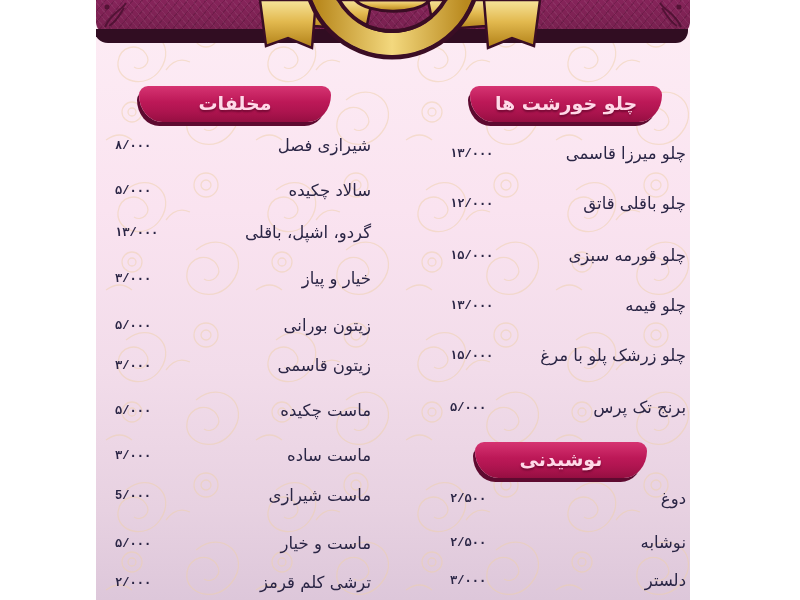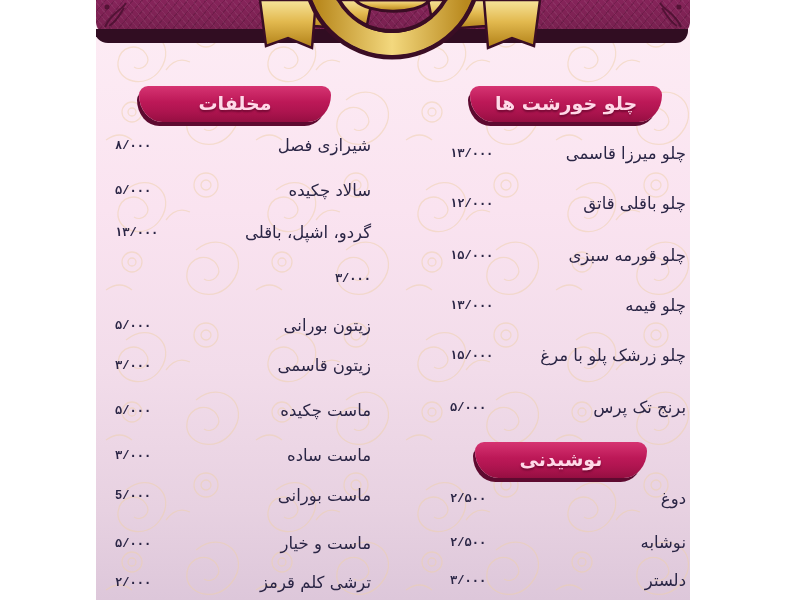--- a/index.html
+++ b/index.html
@@ -155,40 +155,41 @@
     </div>
     <div class="row" style="left:19px;top:176px;width:256px;">
       <span class="name">سالاد چکیده</span>
       <span class="price">۵/۰۰۰</span>
     </div>
     <div class="row" style="left:19px;top:218px;width:256px;">
       <span class="name">گردو، اشپل، باقلی</span>
       <span class="price">۱۳/۰۰۰</span>
     </div>
     <div class="row" style="left:19px;top:264px;width:256px;">
+      <span class="name">خیار و پیاز</span>
       <span class="price">۳/۰۰۰</span>
     </div>
     <div class="row" style="left:19px;top:311px;width:256px;">
       <span class="name">زیتون بورانی</span>
       <span class="price">۵/۰۰۰</span>
     </div>
     <div class="row" style="left:19px;top:351px;width:256px;">
       <span class="name">زیتون قاسمی</span>
       <span class="price">۳/۰۰۰</span>
     </div>
     <div class="row" style="left:19px;top:396px;width:256px;">
       <span class="name">ماست چکیده</span>
       <span class="price">۵/۰۰۰</span>
     </div>
     <div class="row" style="left:19px;top:441px;width:256px;">
       <span class="name">ماست ساده</span>
       <span class="price">۳/۰۰۰</span>
     </div>
     <div class="row" style="left:19px;top:481px;width:256px;">
-      <span class="name">ماست بورانی</span>
+      <span class="name">ماست شیرازی</span>
       <span class="price">5/۰۰۰</span>
     </div>
     <div class="row" style="left:19px;top:529px;width:256px;">
       <span class="name">ماست و خیار</span>
       <span class="price">۵/۰۰۰</span>
     </div>
     <div class="row" style="left:19px;top:568px;width:256px;">
       <span class="name">ترشی کلم قرمز</span>
       <span class="price">۲/۰۰۰</span>
     </div>

